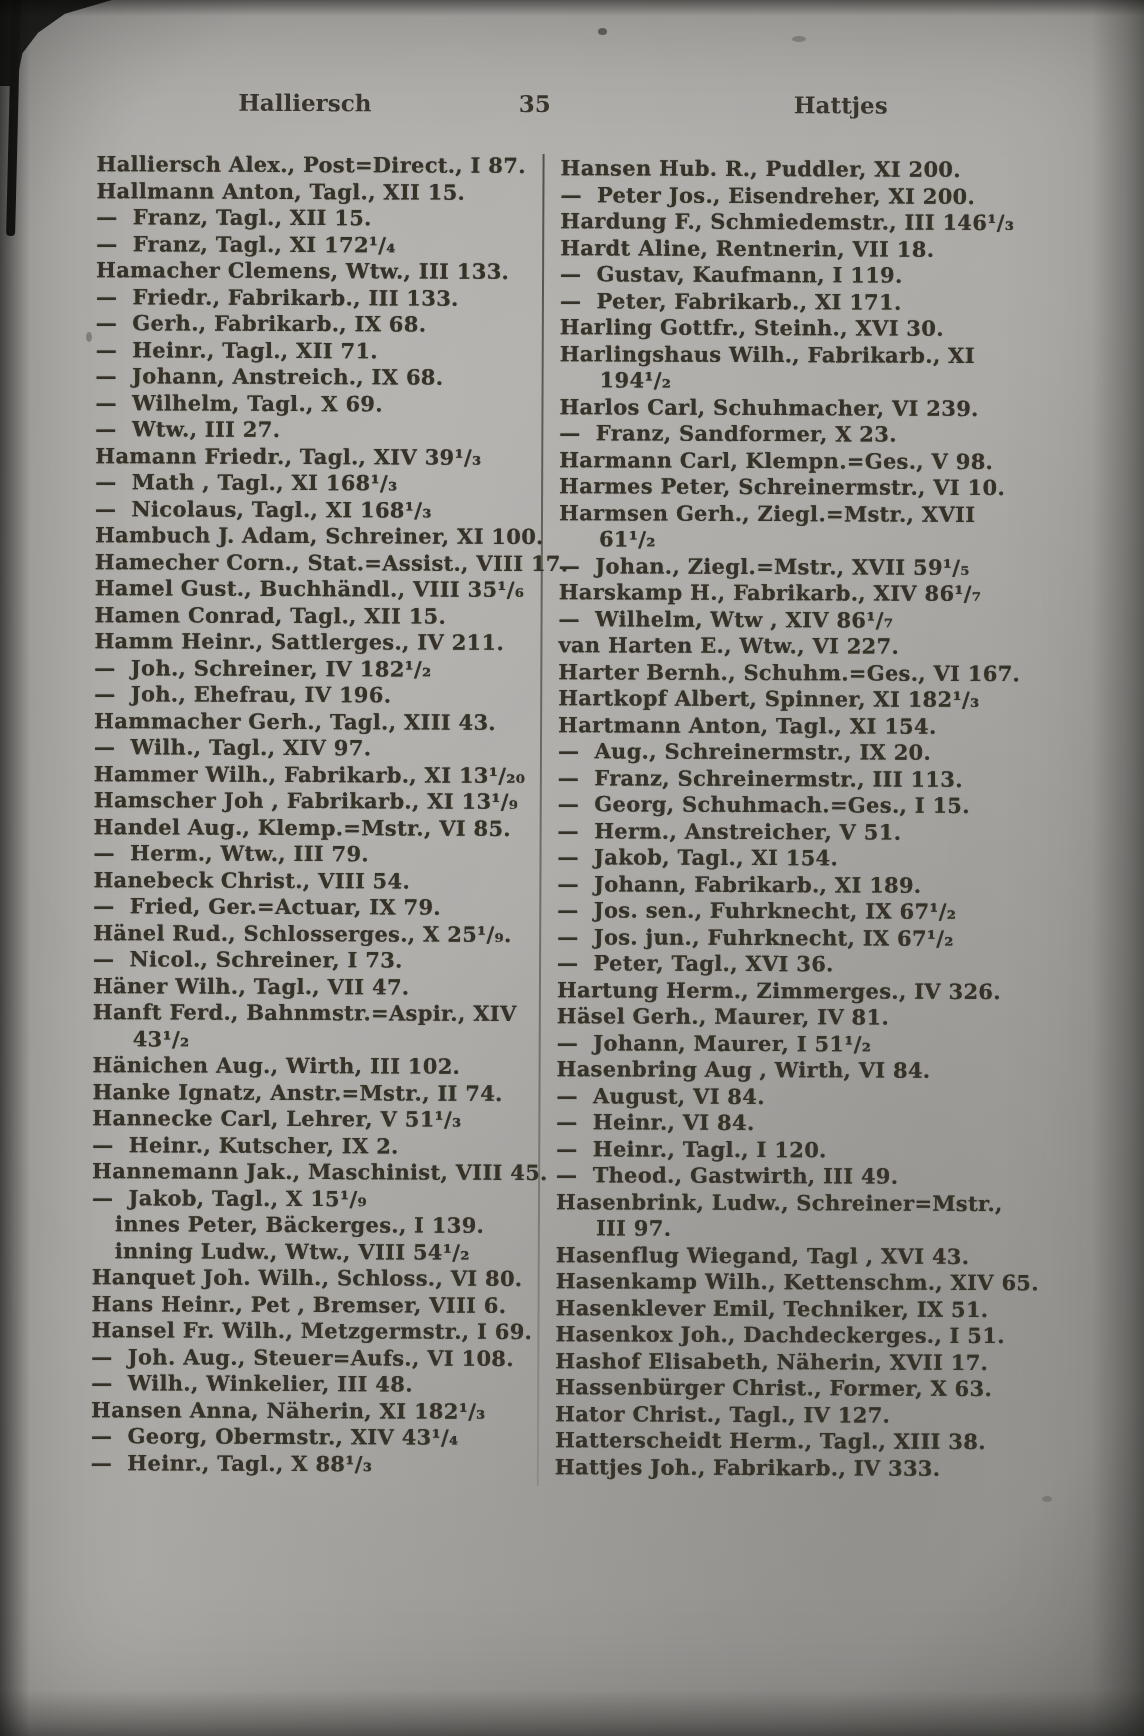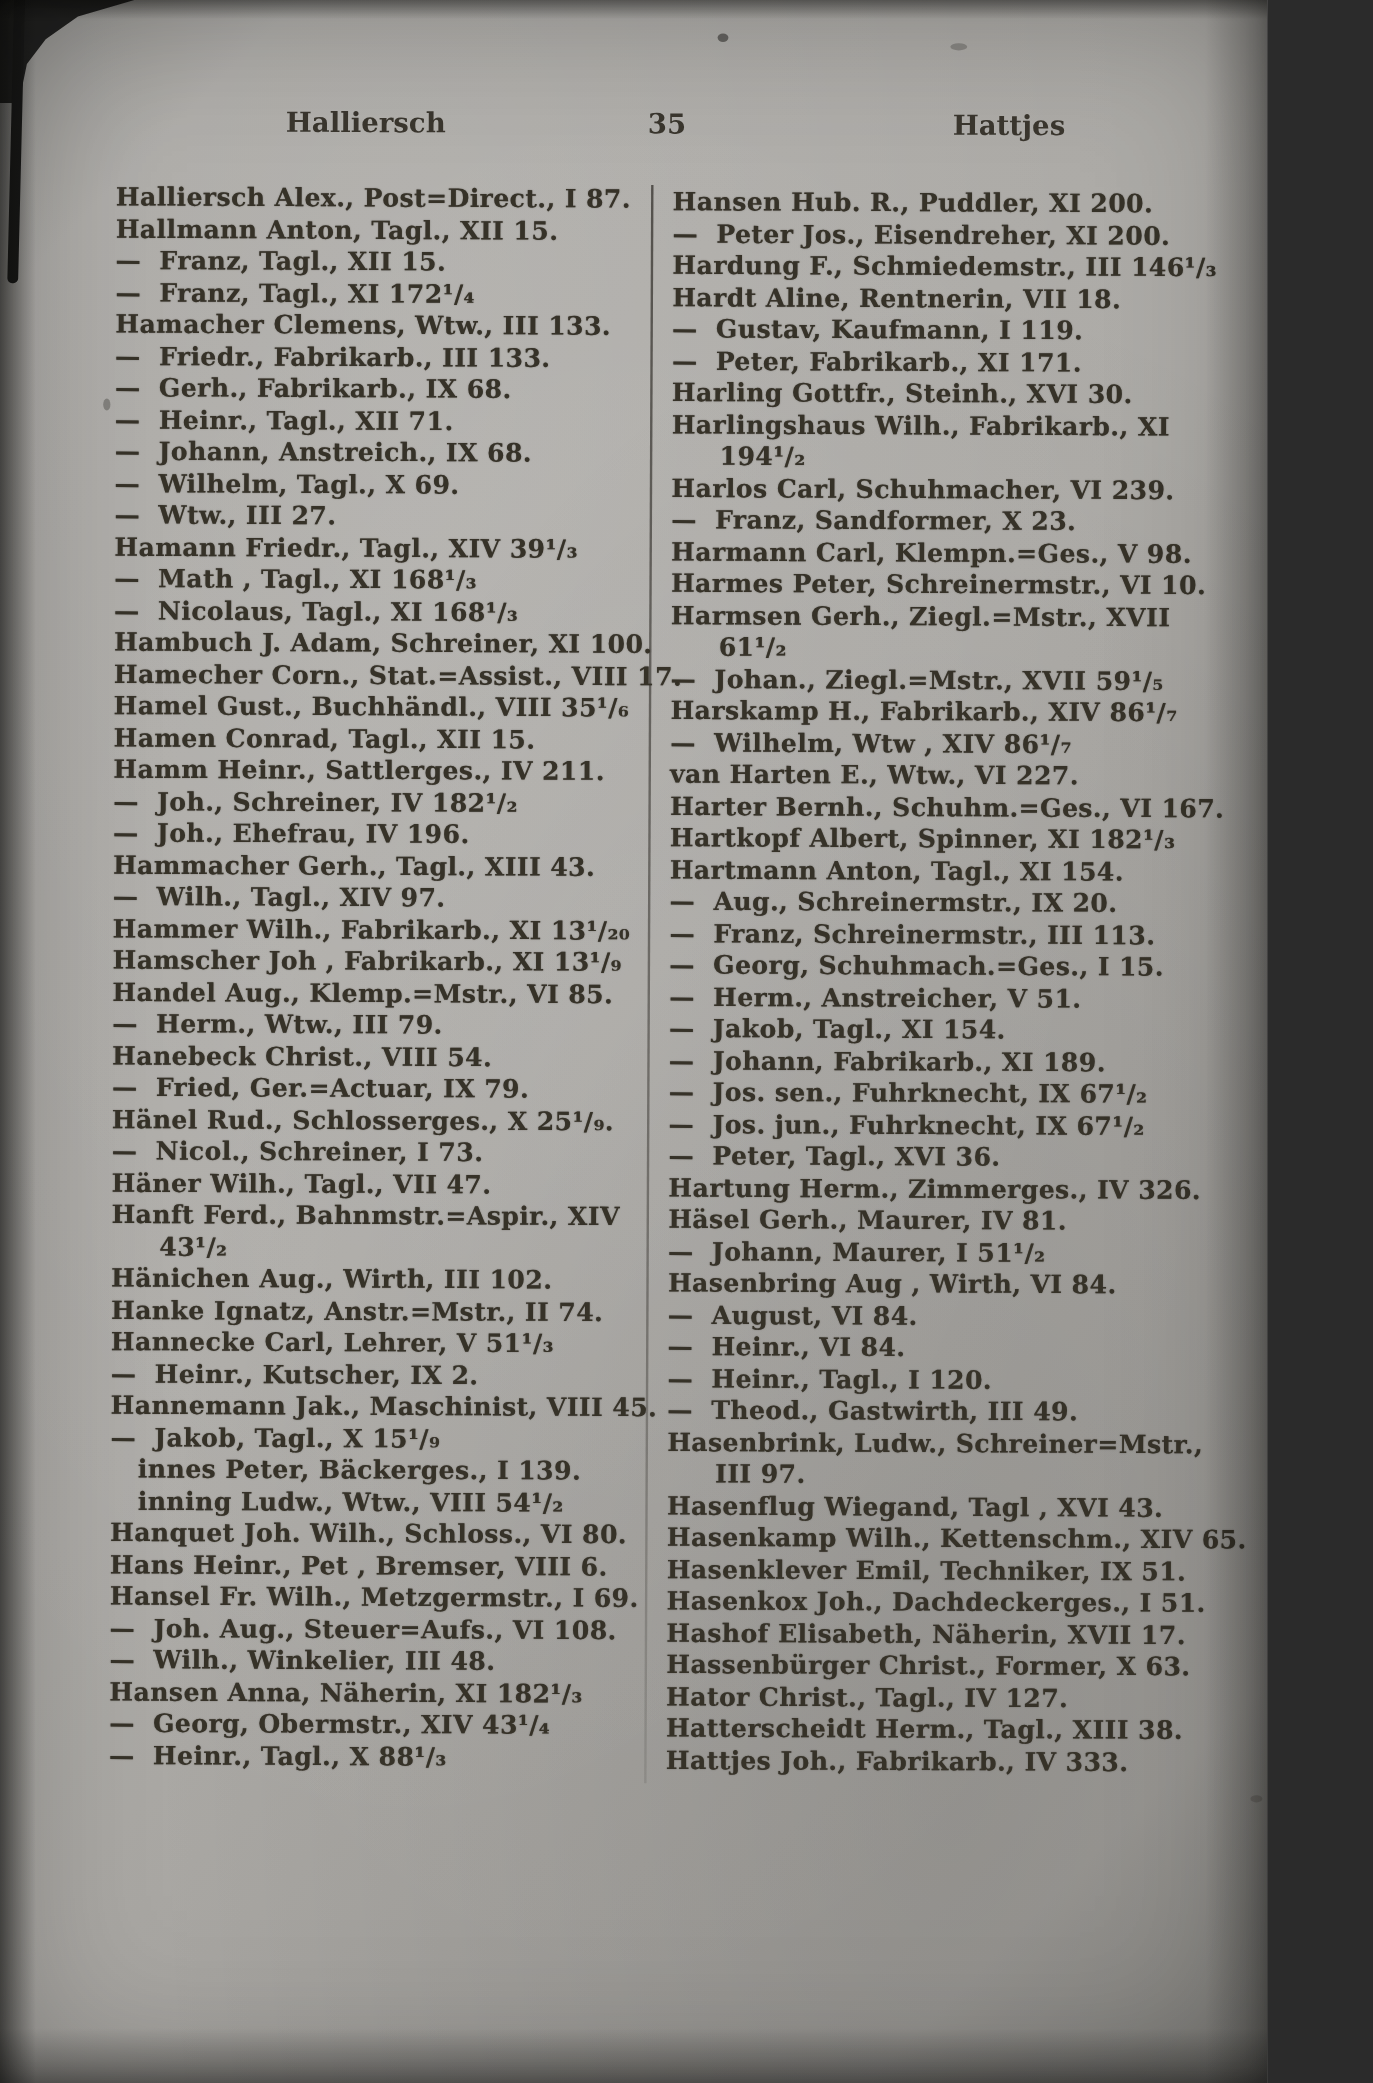--- a/index.html
+++ b/index.html
@@ -1,20 +1,20 @@
 <!DOCTYPE html>
 <html><head>
 <meta charset="utf-8">
 <style>
   * { margin:0; padding:0; box-sizing:border-box; }
   html,body { width:1144px; height:1736px; }
   body { background:#2b2b2b; font-family:"DejaVu Serif", serif; }
 
   .scan {
-    position:relative; width:1056px; height:1736px; overflow:hidden;
+    position:relative; width:1144px; height:1736px; overflow:hidden;
     background:
       radial-gradient(ellipse at 32% 18%, rgba(255,255,255,.12), transparent 62%),
       radial-gradient(ellipse at 75% 85%, rgba(0,0,0,.10), transparent 60%),
       radial-gradient(ellipse at 50% 50%, rgba(255,255,255,.05), transparent 70%),
       linear-gradient(135deg, #8e8d8a 0%, #a9a7a3 9%, #adaba7 48%, #a19f9b 88%, #84837f 100%);
   }
   .vignette { position:absolute; inset:0; box-shadow: inset 0 0 130px rgba(0,0,0,.30), inset 0 0 18px rgba(0,0,0,.18); pointer-events:none; }
 
   
   .corner-tl { position:absolute; top:0; left:0; width:112px; height:86px; background:#171716;
@@ -28,21 +28,21 @@
   .speck.s1 { left:598px; top:28px; width:9px; height:7px; }
   .speck.s2 { left:792px; top:36px; width:14px; height:6px; opacity:.5; }
   .speck.s3 { left:86px; top:332px; width:6px; height:10px; opacity:.6; }
   .speck.s4 { left:1042px; top:1496px; width:10px; height:6px; opacity:.4; }
 
   .content { position:absolute; inset:0; transform:rotate(0.25deg); transform-origin:60px 60px; }
 
   .running-head { position:absolute; top:88px; left:0; width:1144px; height:34px;
     font-weight:700; font-size:23px; color:#3a362e; }
   .rh-left  { position:absolute; left:150px; width:310px; text-align:center; }
-  .rh-num   { position:absolute; left:498px; width:74px; text-align:right; }
+  .rh-num   { position:absolute; left:498px; width:74px; text-align:center; }
   .rh-right { position:absolute; left:706px; width:270px; text-align:center; }
 
   .col { position:absolute; font-weight:700; font-size:21px; line-height:26.5px;
     color:#363228; letter-spacing:.3px; white-space:pre;
     text-shadow:0 0 1px rgba(44,40,34,.65); }
   .col-left  { top:151px; left:97px;  width:445px; }
   .col-right { top:153px; left:561px; width:475px; }
   .entry { height:26.5px; overflow:visible; }
   .entry.wrap    { padding-left:40px; }
   .entry.partial { padding-left:23px; }

